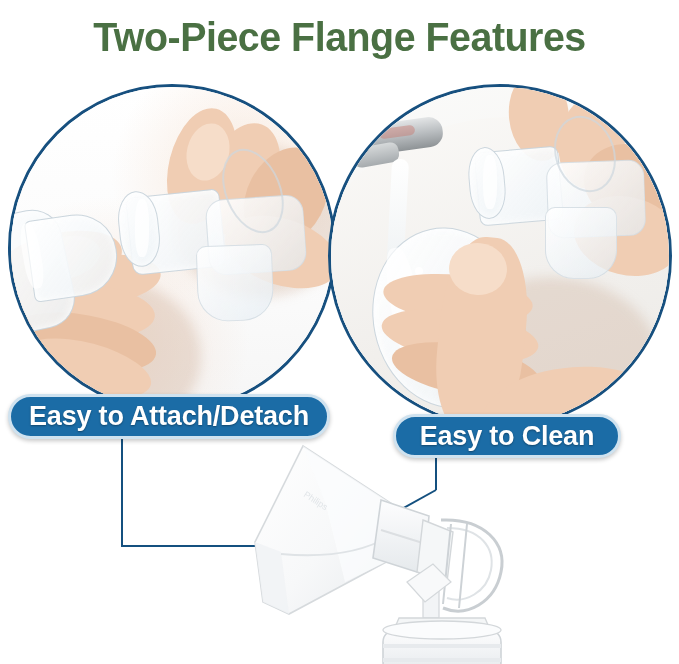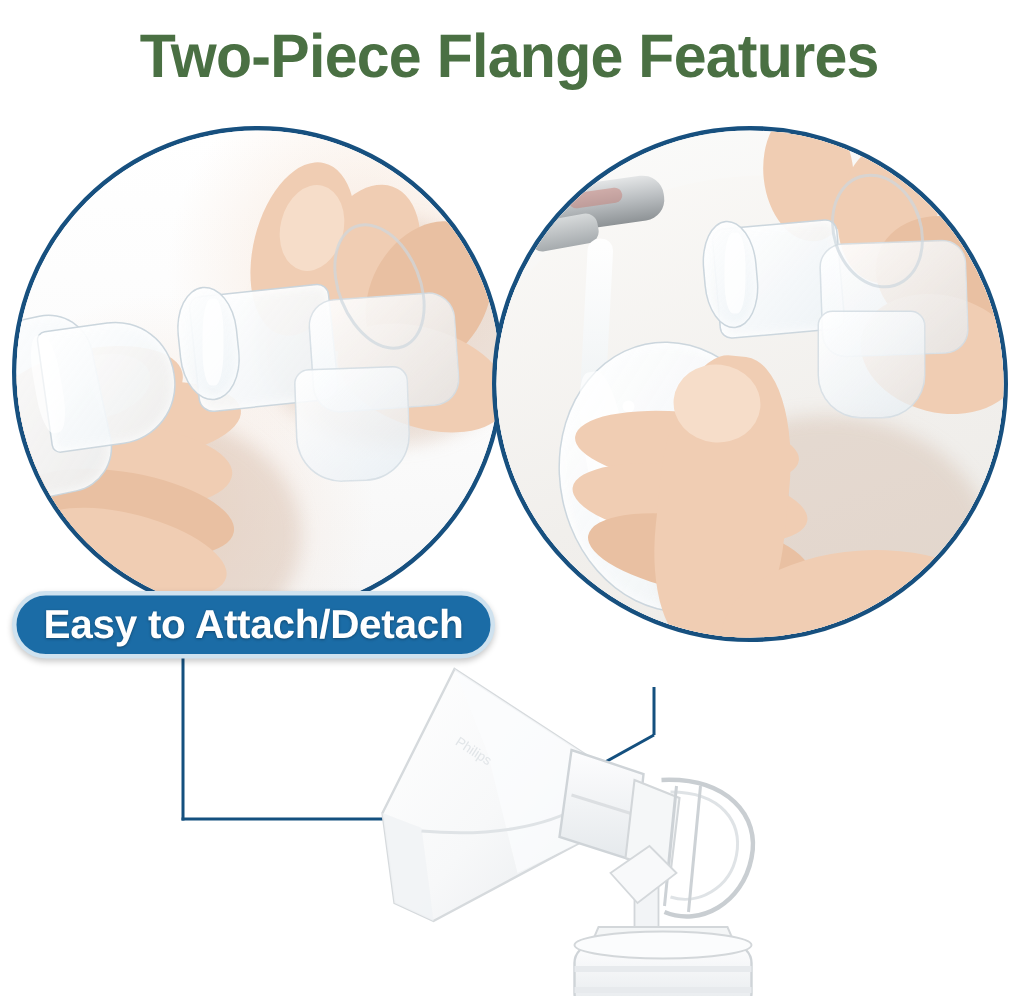--- a/index.html
+++ b/index.html
@@ -228,14 +228,17 @@
       <rect x="198" y="212" width="118" height="4" fill="#e7eaed"></rect>
       <rect x="198" y="226" width="118" height="4" fill="#e7eaed"></rect>
       <ellipse cx="257" cy="198" rx="59" ry="9" fill="#fbfcfd" stroke="#d3d7da" stroke-width="1.3"></ellipse>
     </svg>
   </div>
 
   <div class="badge" id="badge-attach">
     <span>Easy to Attach/Detach</span>
   </div>
 
+  <div class="badge" id="badge-clean">
+    <span>Easy to Clean</span>
+  </div>
 
 </div>
 
 </body></html>

